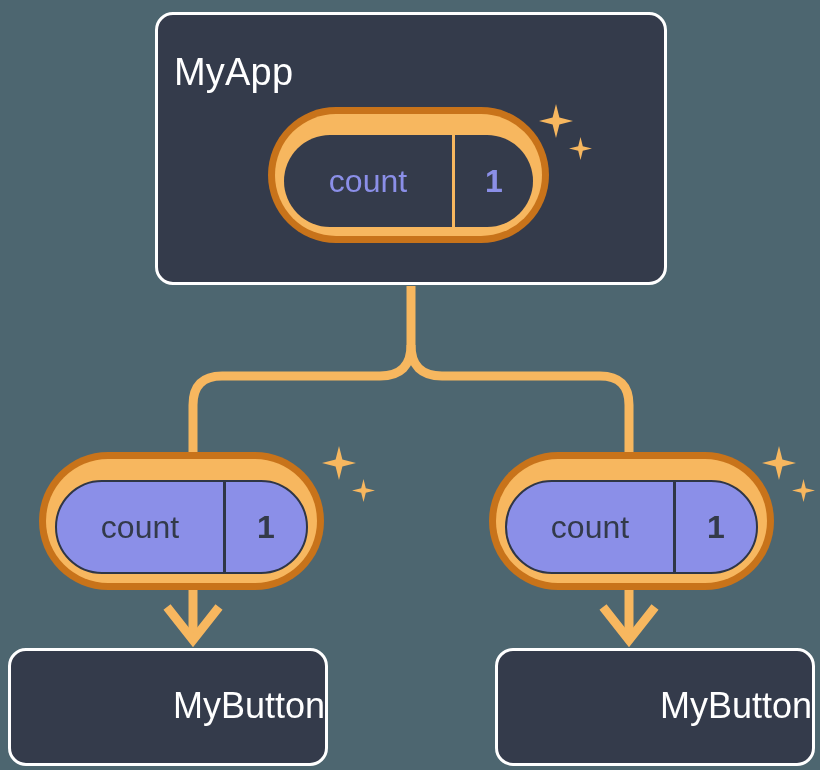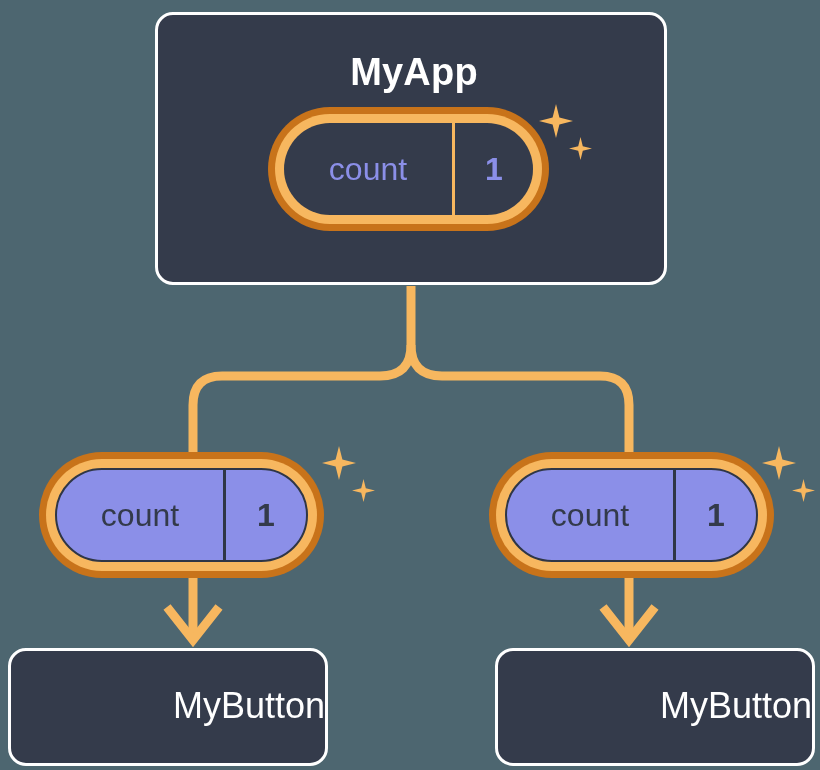--- a/index.html
+++ b/index.html
@@ -21,26 +21,25 @@
   
   .card {
     position: absolute;
     background: #343b4b;
     border: 3px solid #ffffff;
     border-radius: 18px;
     box-sizing: border-box;
   }
   .card-title {
     position: absolute;
-    left: 6px;
+    left: 16px;
     right: 0;
-    text-align: center;
     color: #ffffff;
     font-size: 38px;
-    font-weight: 700;
+    font-weight: 400;
     letter-spacing: 0.2px;
     white-space: nowrap;
   }
 
   #app-card {
     left: 155px;
     top: 12px;
     width: 512px;
     height: 273px;
   }
@@ -90,20 +89,21 @@
     padding: 9px;
     height: 100%;
   }
   .pill-body {
     box-sizing: border-box;
     border-radius: 999px;
     height: 100%;
     display: flex;
     align-items: stretch;
     overflow: hidden;
+    margin-top: 12px;
   }
 
   
   #pill-app .pill-body {
     background: #343b4b;
     border: 0;
   }
   #pill-app .pill-name,
   #pill-app .pill-value {
     color: #8b8fe8;

